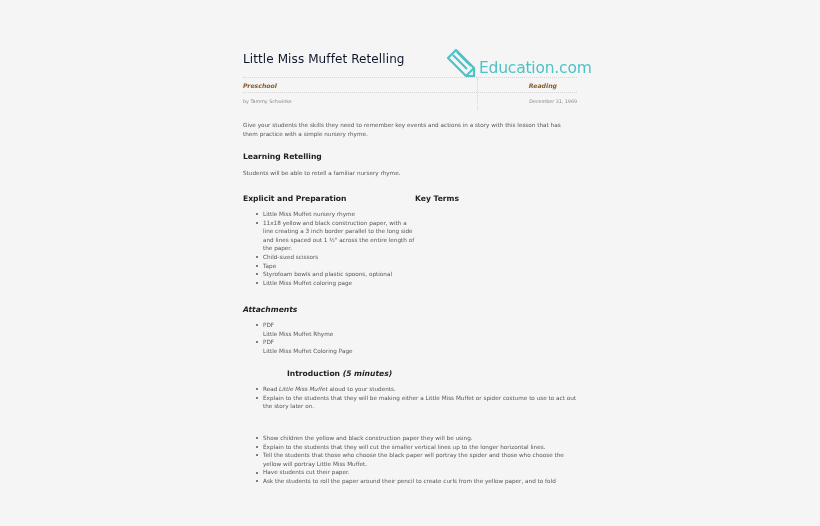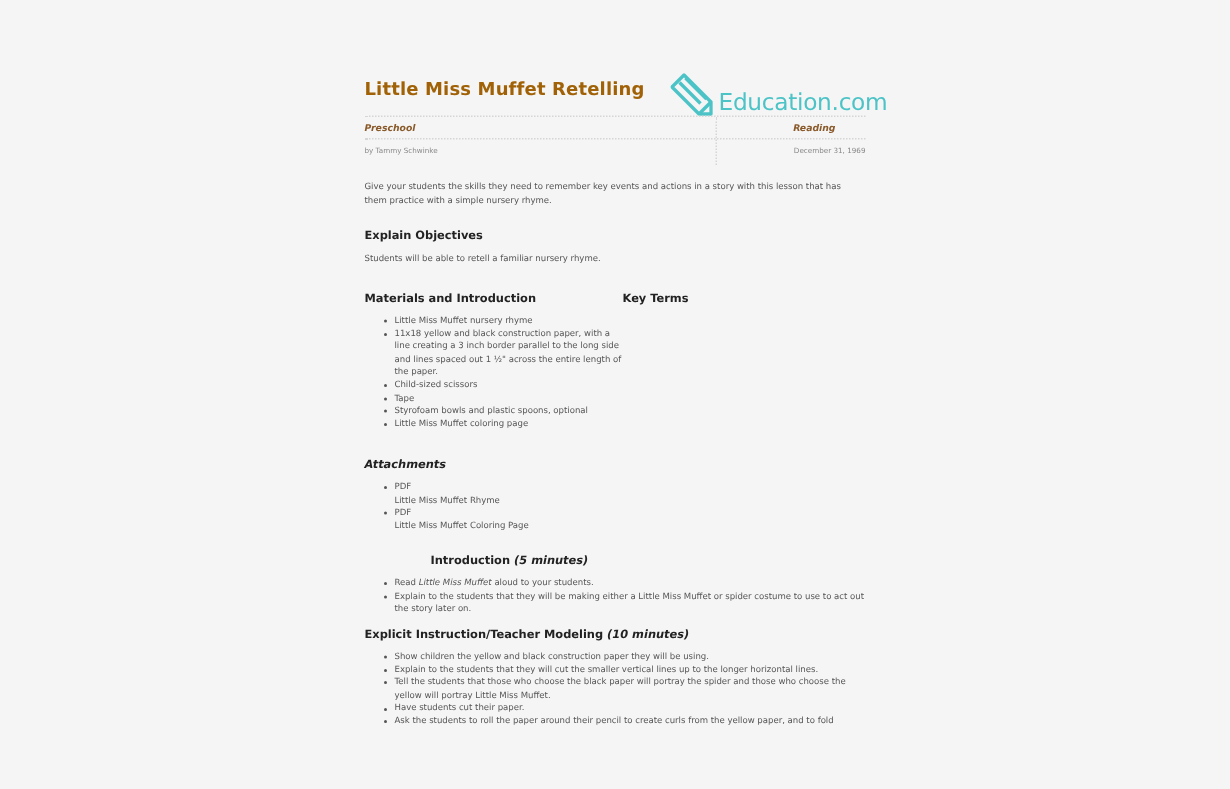--- a/index.html
+++ b/index.html
@@ -17,22 +17,22 @@
       left: 243px;
       top: 0;
       width: 334px;
       height: 526px;
     }
     .title {
       position: absolute;
       left: 0;
       top: 52px;
       font-size: 12px;
-      font-weight: bold;
-      color: #a16207;
+      font-weight: normal;
+      color: #0f172a;
       white-space: nowrap;
       letter-spacing: 0.1px;
     }
     .logo {
       position: absolute;
       left: 204px;
       top: 46px;
       height: 32px;
       display: flex;
       align-items: flex-end;
@@ -172,24 +172,24 @@
           <span class="author">by Tammy Schwinke</span>
         </div>
       <div class="meta-right">
           <span class="date">December 31, 1969</span>
         </div>
     </div>
   </div>
 
   <div class="body-text" style="top:121px;">Give your students the skills they need to remember key events and actions in a story with this lesson that has them practice with a simple nursery rhyme.</div>
 
-  <h2 style="top:152px;">Explain Objectives</h2>
+  <h2 style="top:152px;">Learning Retelling</h2>
   <div class="body-text" style="top:169px;">Students will be able to retell a familiar nursery rhyme.</div>
 
-  <h2 style="top:194px;">Materials and Introduction</h2>
+  <h2 style="top:194px;">Explicit and Preparation</h2>
   <h2 style="top:194px; left:172px;">Key Terms</h2>
 
   <ul style="top:210px; left:0; width:172px;">
     <li>Little Miss Muffet nursery rhyme</li>
     <li>11x18 yellow and black construction paper, with a line creating a 3 inch border parallel to the long side and lines spaced out 1 ½" across the entire length of the paper.</li>
     <li>Child-sized scissors</li>
     <li>Tape</li>
     <li>Styrofoam bowls and plastic spoons, optional</li>
     <li>Little Miss Muffet coloring page</li>
   </ul>
@@ -208,24 +208,20 @@
 
   <h2 style="top:369px;margin-left:44px;">
     <span>Introduction</span>
     <em>(5 minutes)</em>
   </h2>
   <ul style="top:385px; left:0; width:334px;">
     <li><span>Read </span><em>Little Miss Muffet</em><span> aloud to your students.</span></li>
     <li>Explain to the students that they will be making either a Little Miss Muffet or spider costume to use to act out the story later on.</li>
   </ul>
 
-  <h2 style="top:418px;">
-    <span>Explicit Instruction/Teacher Modeling</span>
-    <em>(10 minutes)</em>
-  </h2>
   <ul style="top:434px; left:0; width:334px;">
     <li>Show children the yellow and black construction paper they will be using.</li>
     <li>Explain to the students that they will cut the smaller vertical lines up to the longer horizontal lines.</li>
     <li>Tell the students that those who choose the black paper will portray the spider and those who choose the yellow will portray Little Miss Muffet.</li>
     <li>Have students cut their paper.</li>
     <li>Ask the students to roll the paper around their pencil to create curls from the yellow paper, and to fold</li>
   </ul>
 
 </div>
 

